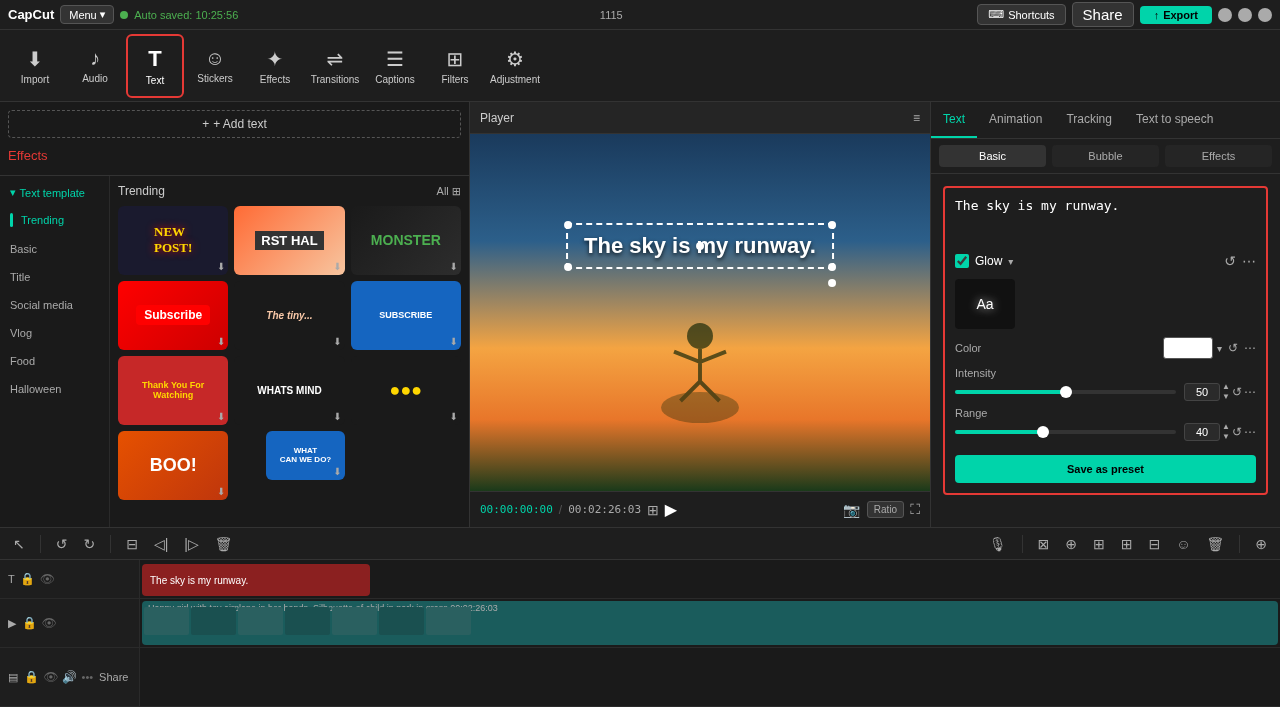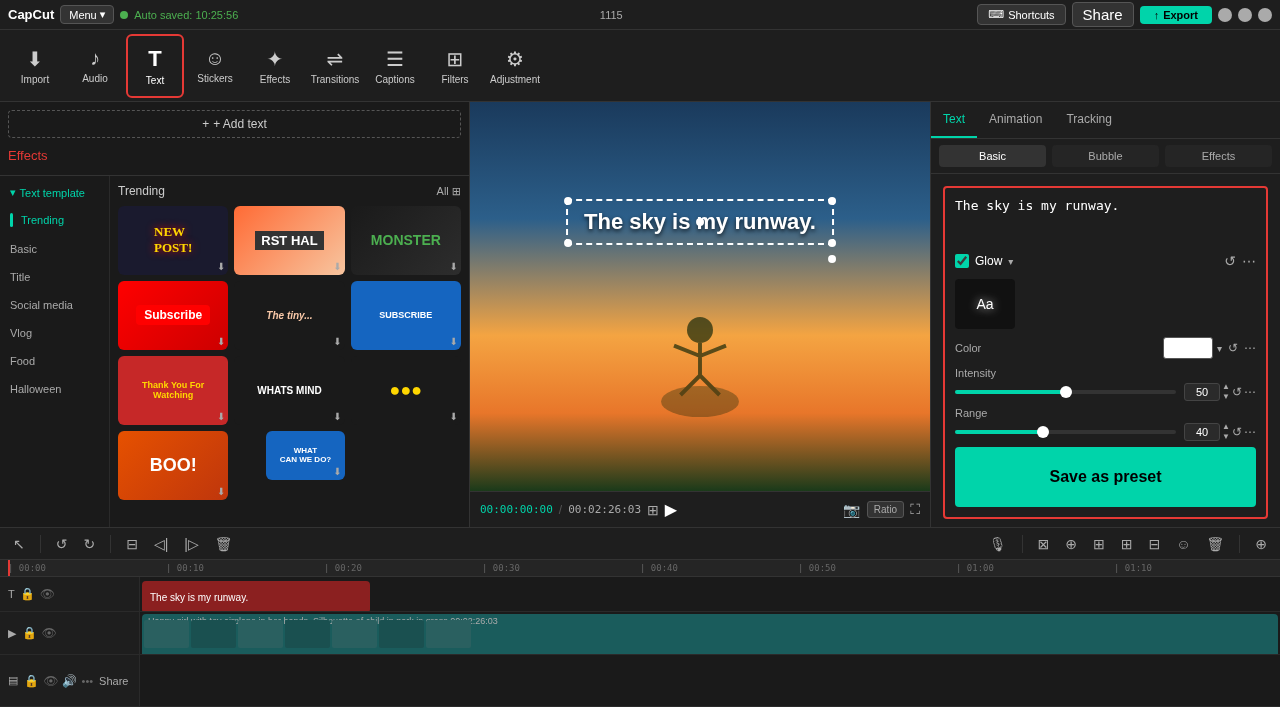--- a/index.html
+++ b/index.html
@@ -140,21 +140,21 @@
     .slider-value { background: #2a2a2a; border: 1px solid #444; color: #fff; font-size: 11px; width: 36px; text-align: center; padding: 2px 4px; border-radius: 3px; }
     .slider-stepper { display: flex; flex-direction: column; }
     .stepper-btn { background: none; border: none; color: #aaa; cursor: pointer; font-size: 8px; line-height: 1.2; }
     .color-row { display: flex; align-items: center; justify-content: space-between; margin: 8px 0; }
     .color-label { color: #aaa; font-size: 11px; }
     .color-swatch-container { display: flex; align-items: center; gap: 4px; }
     .color-swatch { width: 50px; height: 22px; background: #fff; border-radius: 3px; border: 1px solid #555; cursor: pointer; }
     .color-dropdown { color: #aaa; font-size: 10px; cursor: pointer; }
     .color-reset-btn { background: none; border: none; color: #aaa; cursor: pointer; font-size: 12px; }
 
-    .save-preset-btn { width: 100%; background: #00d4aa; border: none; color: #000; padding: 21px; border-radius: 4px; font-size: 16px; font-weight: bold; cursor: pointer; margin-top: 0; }
+    .save-preset-btn { width: 100%; background: #00d4aa; border: none; color: #000; padding: 8px; border-radius: 4px; font-size: 11px; font-weight: bold; cursor: pointer; margin-top: 8px; }
 
     
     .timeline { height: 180px; background: #1a1a1a; border-top: 1px solid #333; display: flex; flex-direction: column; flex-shrink: 0; }
     .timeline-toolbar { height: 32px; background: #1e1e1e; display: flex; align-items: center; padding: 0 8px; gap: 6px; border-bottom: 1px solid #333; }
     .tl-btn { background: none; border: none; color: #aaa; cursor: pointer; font-size: 14px; padding: 2px 5px; border-radius: 3px; }
     .tl-separator { width: 1px; height: 18px; background: #333; margin: 0 4px; }
     .tl-spacer { flex: 1; }
 
     .timeline-body { flex: 1; display: flex; overflow: hidden; }
     .timeline-tracks { display: flex; flex-direction: column; flex: 1; }
@@ -379,20 +379,24 @@
               <span class="card-text" style="color:#fff;font-size:8px;text-align:center;">WHAT<br>CAN WE DO?</span>
             </div>
             <span class="download-badge">⬇</span>
           </div>
         </div>
       </div>
     </div>
   </div>
 
   <div class="player-area">
+    <div class="player-header">
+      <span class="player-label">Player</span>
+      <span class="player-menu-icon">≡</span>
+    </div>
     <div class="player-viewport">
       <div class="player-video-bg"></div>
 
       <svg style="position:absolute;bottom:18%;left:50%;transform:translateX(-50%);width:130px;height:130px;opacity:0.7;" viewBox="0 0 100 100">
         <ellipse cx="50" cy="85" rx="30" ry="12" fill="#1a2a0a" opacity="0.5"></ellipse>
         <circle cx="50" cy="30" r="10" fill="#1a2a0a"></circle>
         <path d="M50 40 L50 65 M50 65 L35 80 M50 65 L65 80 M50 50 L30 42 M50 50 L70 42" stroke="#1a2a0a" stroke-width="3" fill="none"></path>
       </svg>
       <div class="text-overlay-box">
         <span class="text-overlay-content">The sky is my runway.</span>
@@ -426,20 +430,23 @@
   <div class="right-panel">
     <div class="right-tabs">
       <div class="right-tab active">
         <span>Text</span>
       </div>
       <div class="right-tab">
         <span>Animation</span>
       </div>
       <div class="right-tab">
         <span>Tracking</span>
+      </div>
+      <div class="right-tab">
+        <span>Text to speech</span>
       </div>
     </div>
     <div class="right-subtabs">
       <div class="right-subtab active">
         <span>Basic</span>
       </div>
       <div class="right-subtab">
         <span>Bubble</span>
       </div>
       <div class="right-subtab">
@@ -549,33 +556,20 @@
     <button class="tl-btn">⊟</button>
     <button class="tl-btn">☺</button>
     <button class="tl-btn">🗑</button>
     <div class="tl-separator"></div>
     <button class="tl-btn">⊕</button>
   </div>
 
   <div class="timeline-body">
     <div class="timeline-tracks">
 
-      <div class="timeline-ruler">
-        <div class="timeline-playhead"></div>
-        <div class="ruler-marks">
-          <span class="ruler-mark">| 00:00</span>
-          <span class="ruler-mark">| 00:10</span>
-          <span class="ruler-mark">| 00:20</span>
-          <span class="ruler-mark">| 00:30</span>
-          <span class="ruler-mark">| 00:40</span>
-          <span class="ruler-mark">| 00:50</span>
-          <span class="ruler-mark">| 01:00</span>
-          <span class="ruler-mark">| 01:10</span>
-        </div>
-      </div>
 
       <div class="track-row">
         <div class="track-label-area">
           <span class="track-type-icon">T</span>
           <div class="track-controls">
             <button class="track-ctrl-btn">🔒</button>
             <button class="track-ctrl-btn">👁</button>
           </div>
         </div>
         <div class="track-content-area">

